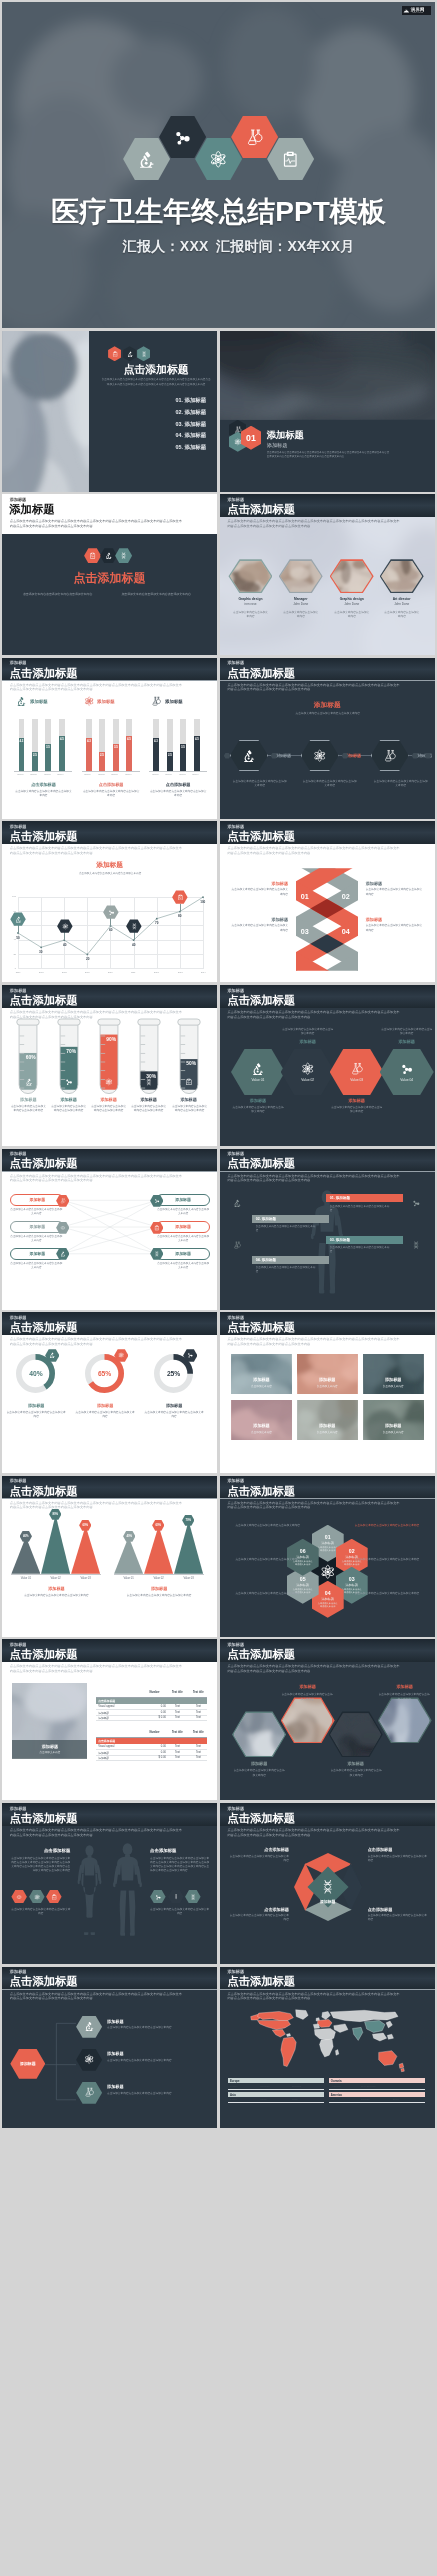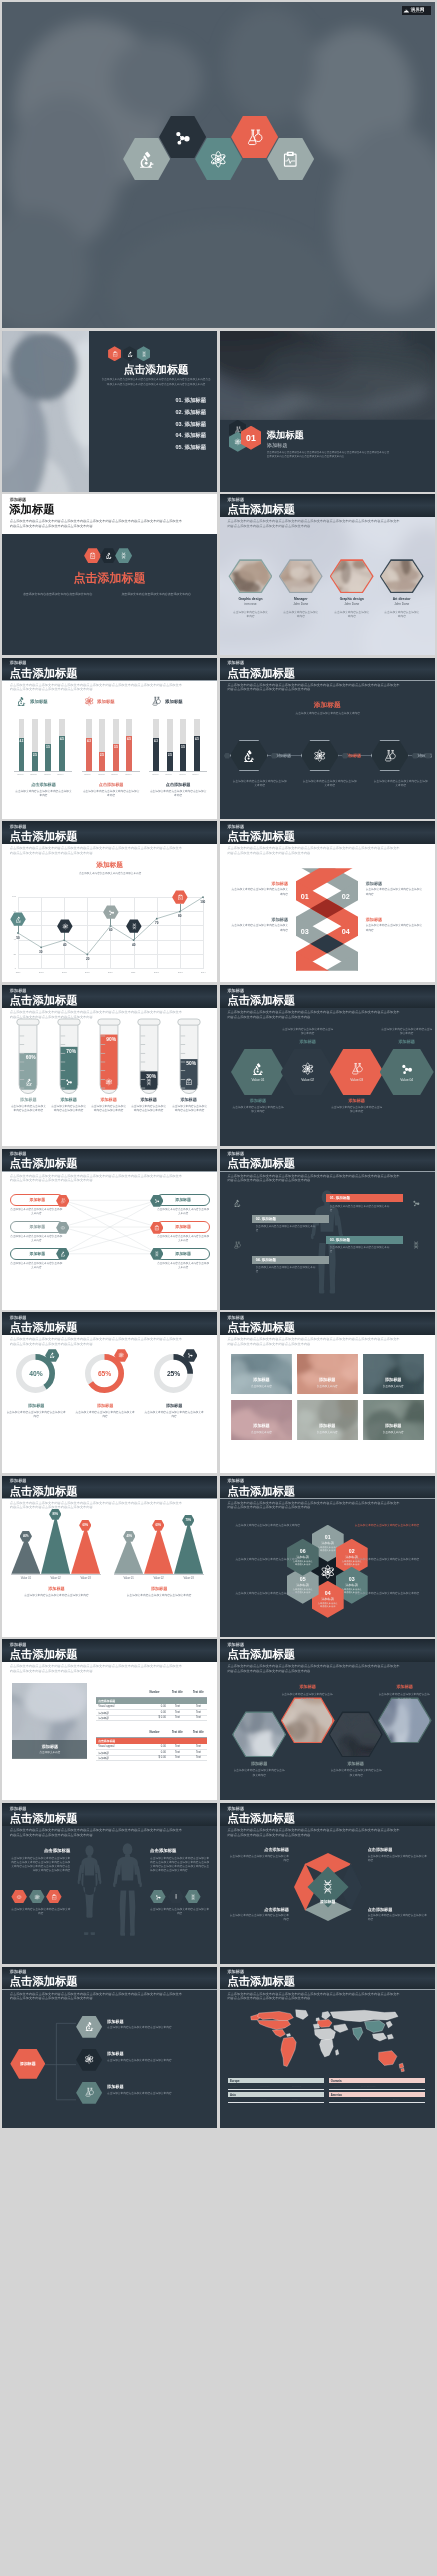--- a/index.html
+++ b/index.html
@@ -133,20 +133,22 @@
       <div class="hexF" style="left:265px;top:136px;width:47px;height:42px;background:#9cabaa">
         <span style="display:block;line-height:0">
           <svg viewBox="0 0 64 64" width="18.5" height="18.5" fill="#fff" style="color:#fff">
             <g>
               <path d="M22 6c-1.1 0-2 .9-2 2v4h-5.5A4.5 4.5 0 0 0 10 16.5v37A4.5 4.5 0 0 0 14.5 58h35a4.5 4.5 0 0 0 4.5-4.5v-37a4.5 4.5 0 0 0-4.5-4.5H44V8c0-1.1-.9-2-2-2zm4 4h12v5H26zm-11.5 6H20v3c0 1.1.9 2 2 2h20c1.1 0 2-.9 2-2v-3h5.5a.5.5 0 0 1 .5.5v37a.5.5 0 0 1-.5.5h-35a.5.5 0 0 1-.5-.5v-37a.5.5 0 0 1 .5-.5z"></path>
               <path d="M15 38h7.5l3.6-8.5 5.4 17 4-8.5H49" fill="none" stroke="currentColor" stroke-width="3"></path>
             </g>
           </svg>
         </span>
       </div>
+      <div class="abs ctr" style="left:0px;top:191px;width:433px;font-size:28px;font-weight:bold;color:#fff;letter-spacing:0px;text-shadow:0 1px 2.1px rgba(0,0,0,.4)">医疗卫生年终总结PPT模板</div>
+      <div class="abs ctr" style="left:0;top:236px;width:433px;font-size:14px;padding-left:40px;font-weight:bold;color:#eceff2;letter-spacing:0.3px;text-shadow:0 0.5px 1.5px rgba(0,0,0,.35)"><span>汇报人：</span><span>XXX</span><span style="display:inline-block;width:7.2px"></span><span>汇报时间：</span><span>XX年XX月</span></div>
     </div>
 <div class="row">
       <div class="sl" style="background:#2b3742">
         <div class="abs" style="left:0px;top:0px;width:87px;height:161px;overflow:hidden">
           <svg width="87" height="161" viewBox="0 0 169 313">
             <defs>
               <filter id="f21">
                 <feGaussianBlur stdDeviation="6.035714285714286"></feGaussianBlur>
               </filter>
             </defs>

